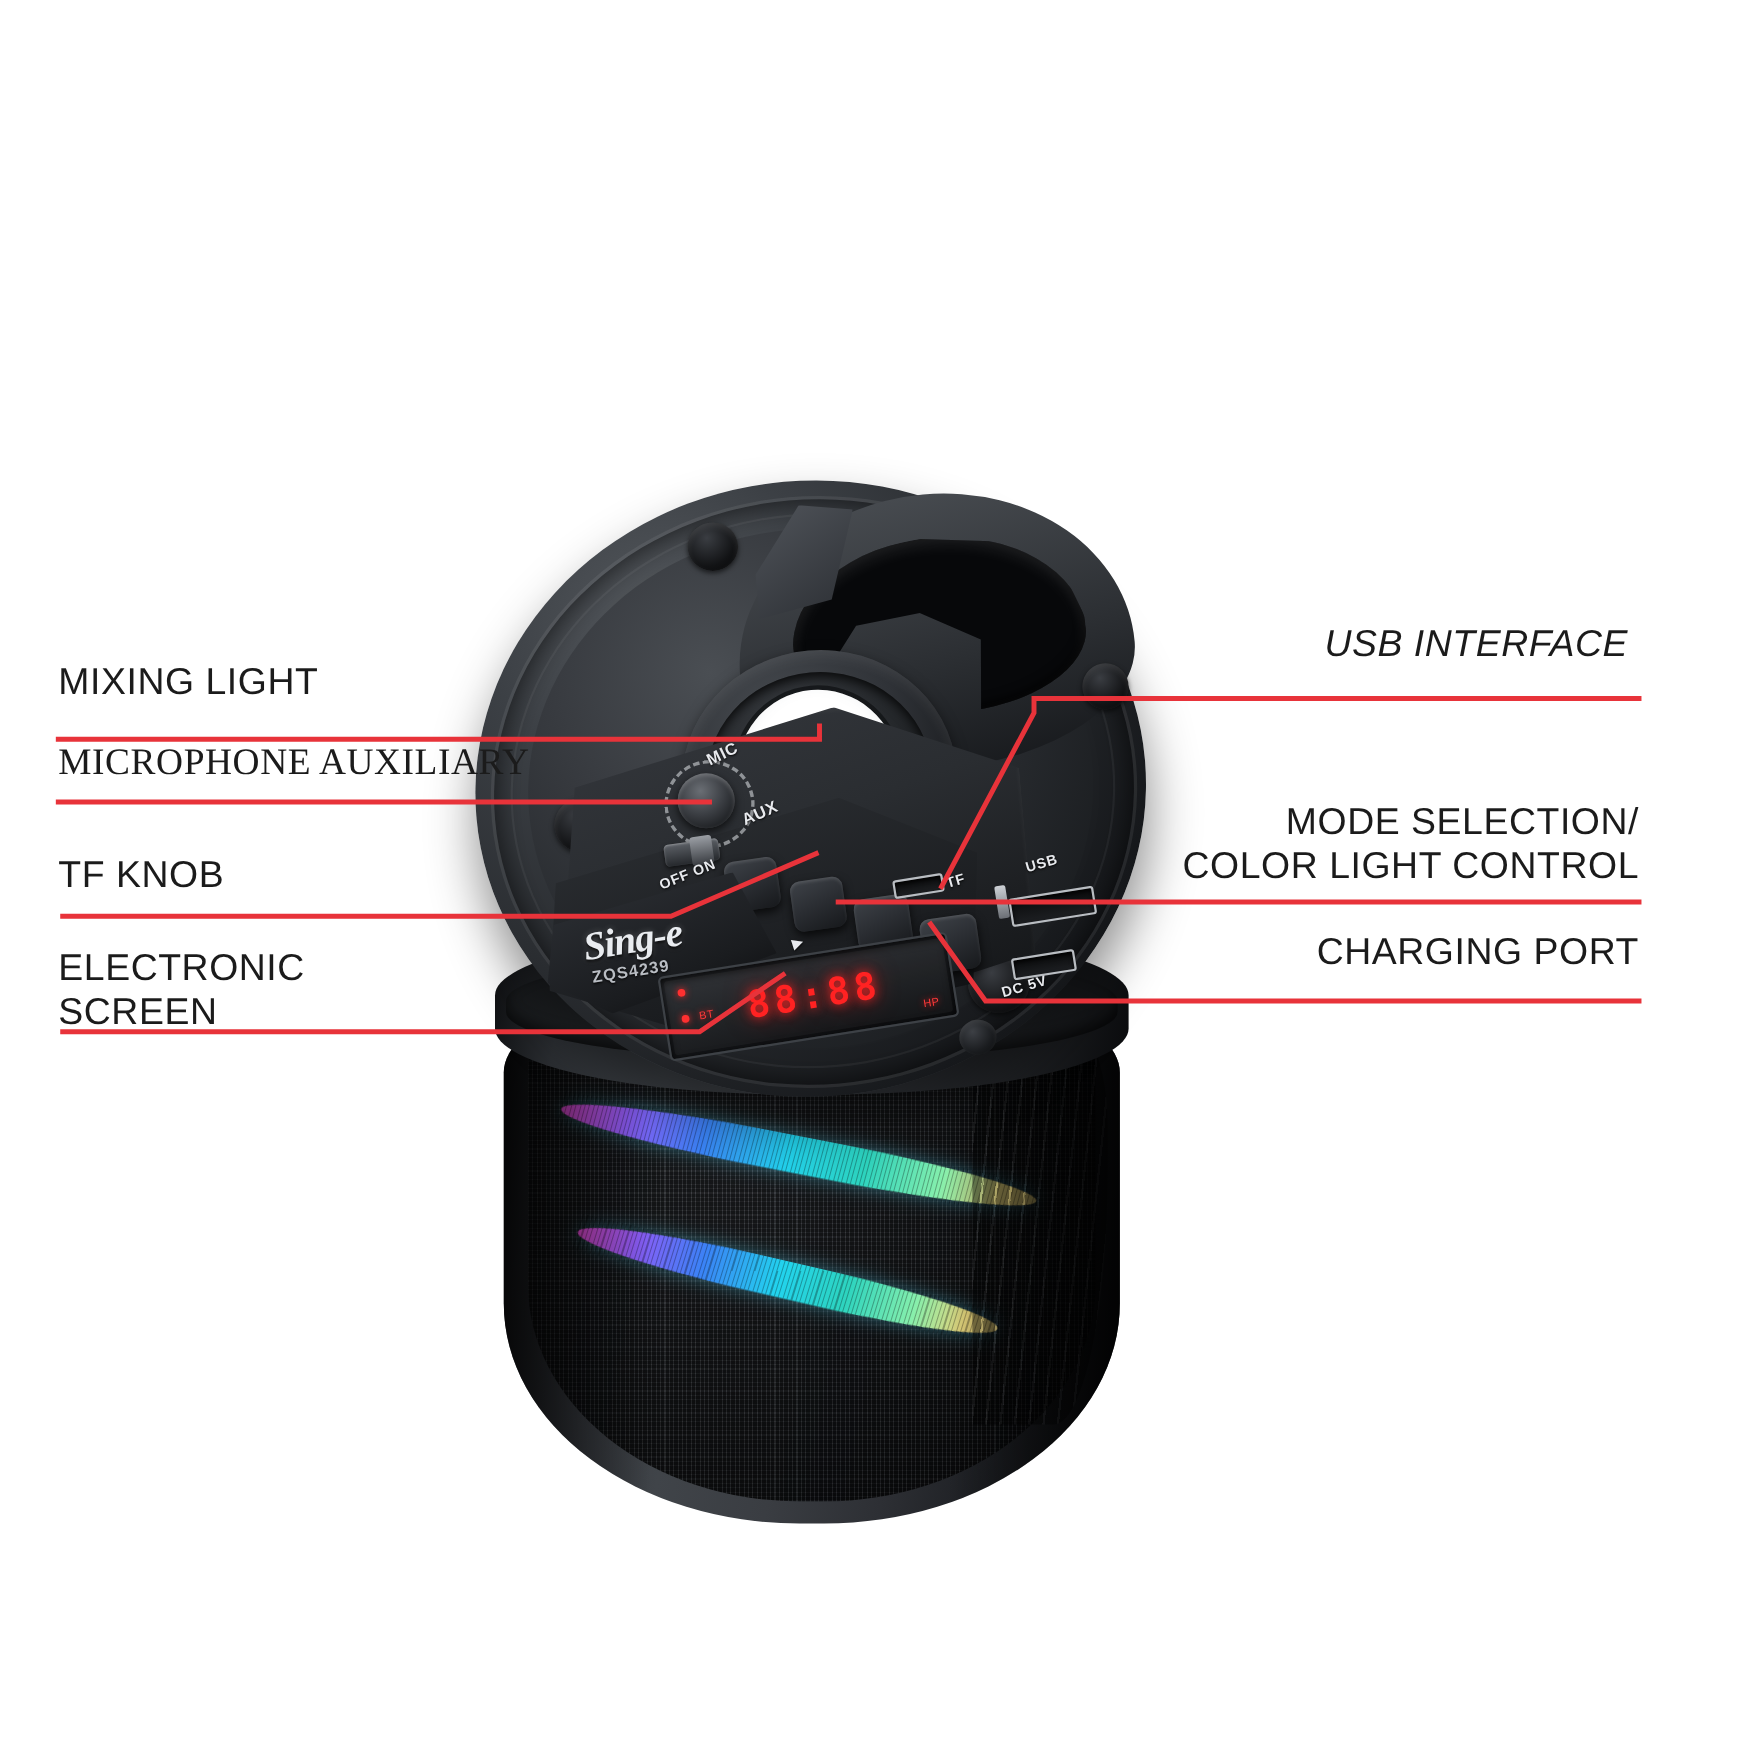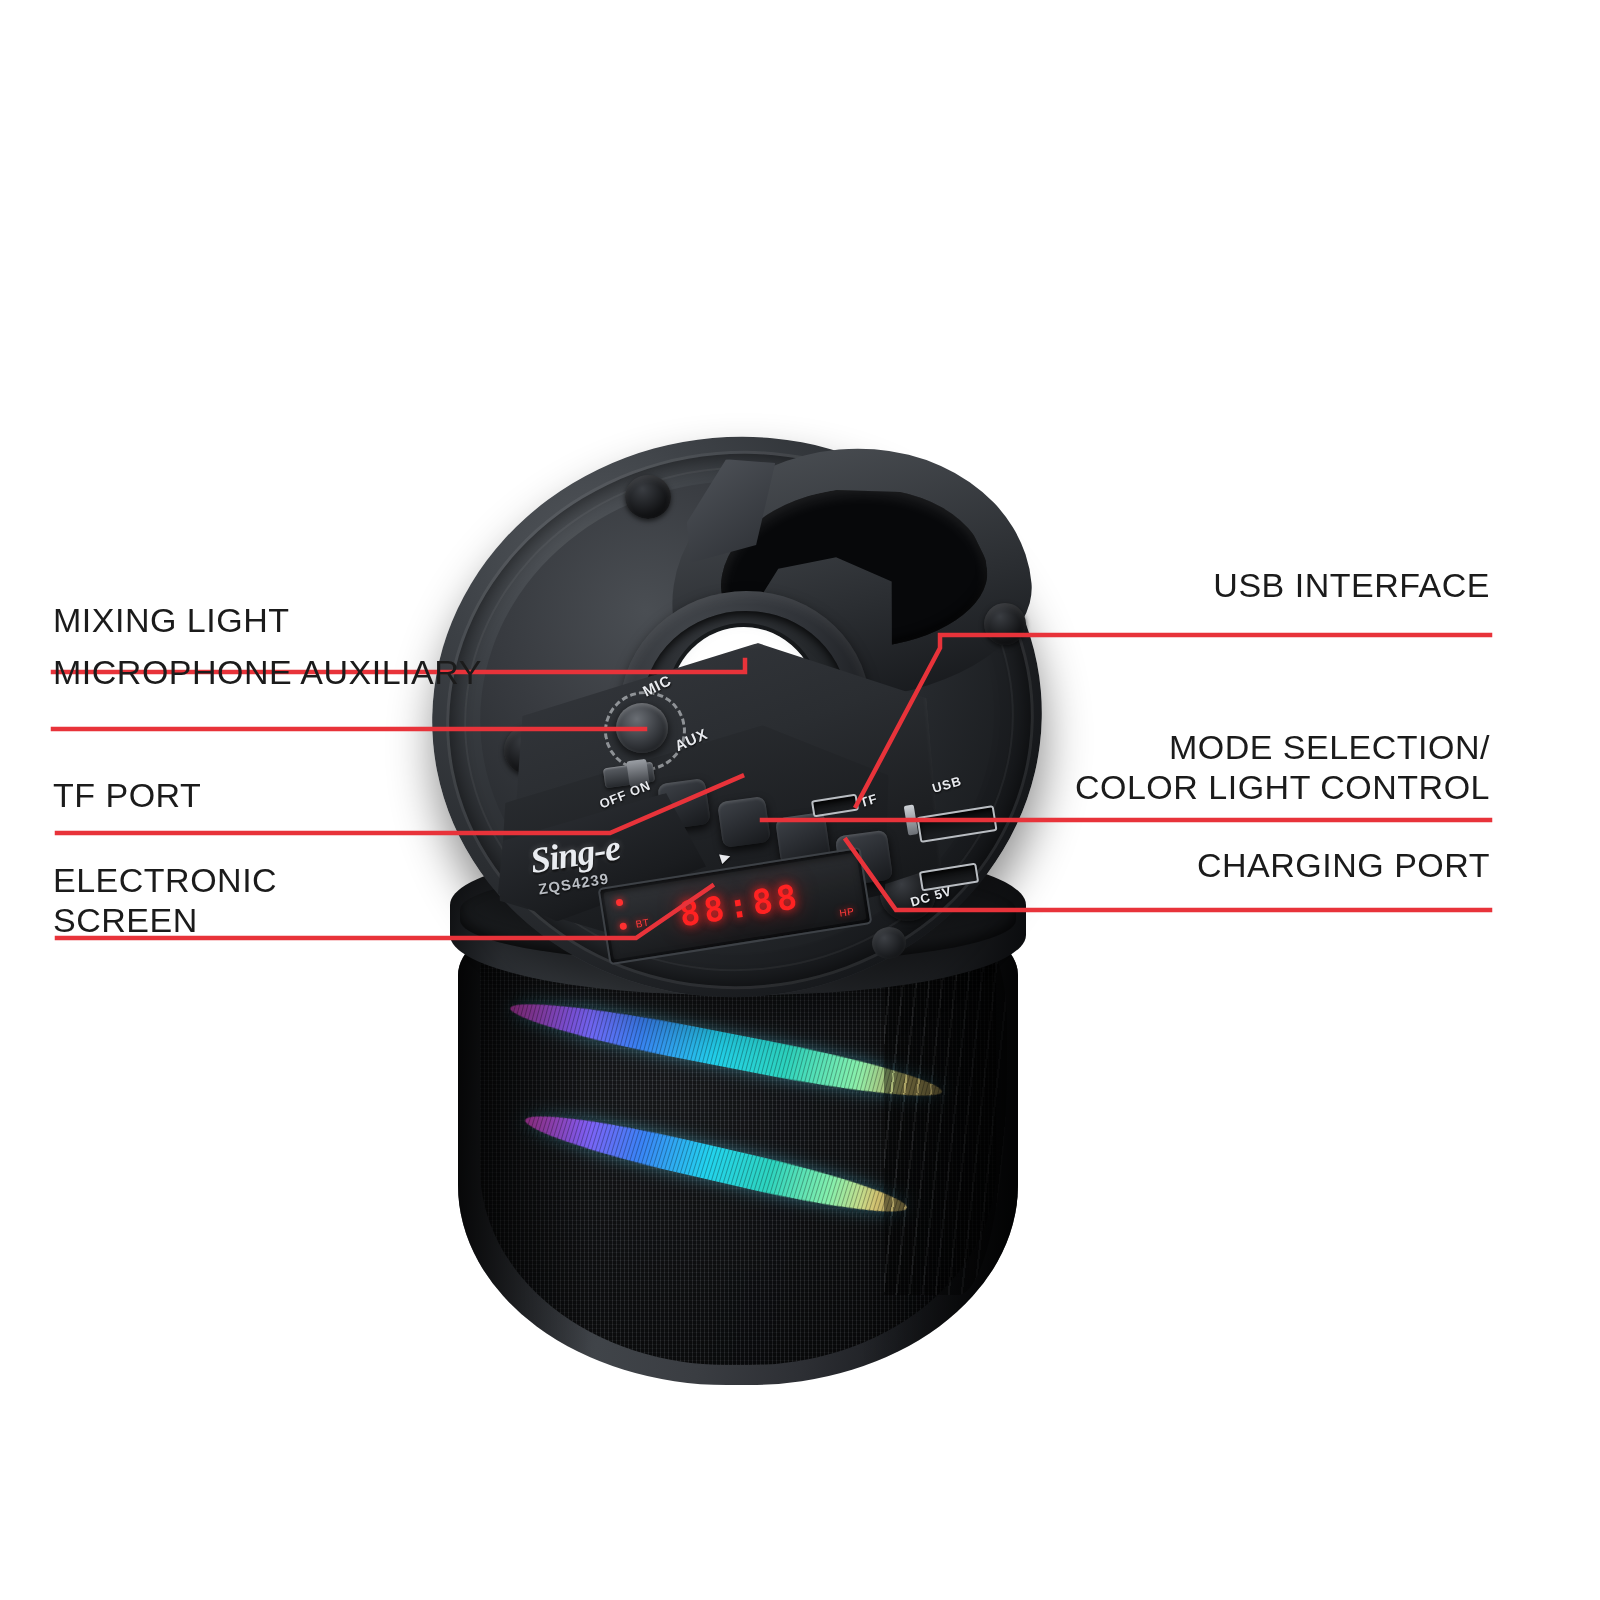--- a/index.html
+++ b/index.html
@@ -304,27 +304,27 @@
       <path d="M1490,635 L940,635 L940,648 L856,806"></path>
 
       <path d="M1490,820 L762,820"></path>
 
       <path d="M1490,910 L896,910 L846,840"></path>
     </g>
   </svg>
 
   <div class="callout" style="left:53px;top:600px;">MIXING LIGHT</div>
 
-  <div class="callout" style="left:53px;top:652px;">MICROPHONE  AUXILIARY</div>
-
-  <div class="callout" style="left:53px;top:775px;">TF PORT</div>
+  <div class="callout" style="left:53px;top:674px;font-family:Liberation Serif, serif;">MICROPHONE  AUXILIARY</div>
+
+  <div class="callout" style="left:53px;top:775px;">TF KNOB</div>
 
   <div class="callout" style="left:53px;top:860px;">ELECTRONIC
 SCREEN</div>
 
-  <div class="callout r" style="right:110px;top:565px;">USB INTERFACE</div>
+  <div class="callout r" style="right:120px;top:565px;font-style:italic;">USB INTERFACE</div>
 
   <div class="callout r" style="right:110px;top:727px;">MODE SELECTION/
 COLOR LIGHT CONTROL</div>
 
   <div class="callout r" style="right:110px;top:845px;">CHARGING PORT</div>
 
 </div>
 
 </body></html>

